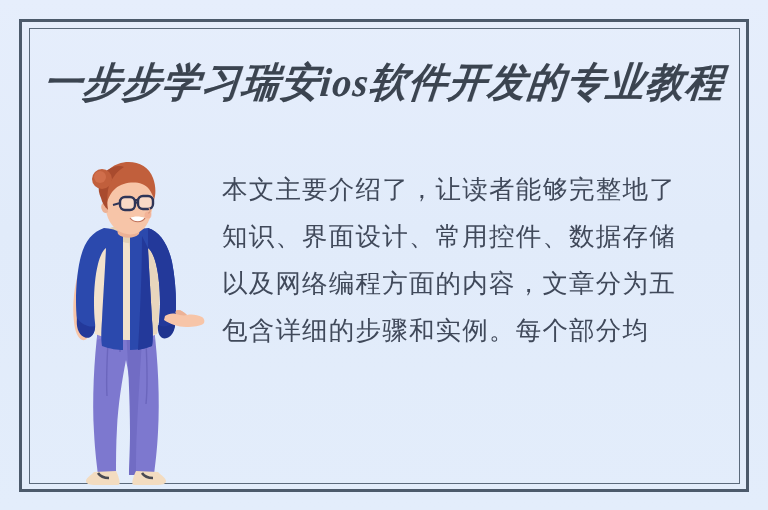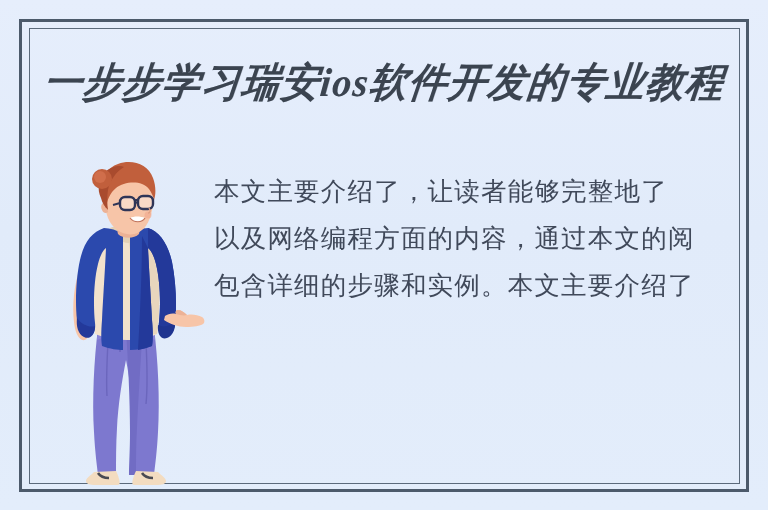--- a/index.html
+++ b/index.html
@@ -59,25 +59,25 @@
     font-style: italic;
     letter-spacing: 1.5px;
     color: #3b4450;
     white-space: nowrap;
     transform: skewX(-6deg) scale(1.0, 1.06);
     text-shadow: 0.5px 0.5px 0 rgba(60,70,85,0.35);
   }
   
   .body-text {
     position: absolute;
-    left: 214px;
+    left: 222px;
     top: 168px;
     width: 512px;
     color: #3d4653;
-    font-family: Liberation Serif, serif;
+    font-family: Liberation Mono, monospace;
   }
   .body-line {
     font-size: 25.5px;
     line-height: 47px;
     letter-spacing: 1.2px;
     color: #40495a;
     white-space: nowrap;
     font-weight: 400;
   }
   
@@ -163,17 +163,18 @@
       <path d="M70 58 C74 63 82 63 85 58" stroke="#c0725a" stroke-width="1.2" fill="none"></path>
 
       <circle cx="88" cy="55" r="3.5" fill="#f0a489" opacity="0.55"></circle>
 
       <path d="M89 48 C91 51 90 53 88 53" stroke="#e0a083" stroke-width="1.3" fill="none"></path>
     </svg>
   </div>
 
   <div class="body-text">
     <div class="body-line">本文主要介绍了，让读者能够完整地了</div>
-    <div class="body-line">以及网络编程方面的内容，通过本文的阅</div>
-    <div class="body-line">包含详细的步骤和实例。本文主要介绍了</div>
+    <div class="body-line">知识、界面设计、常用控件、数据存储</div>
+    <div class="body-line">以及网络编程方面的内容，文章分为五</div>
+    <div class="body-line">包含详细的步骤和实例。每个部分均</div>
   </div>
 
 </div>
 
 </body></html>

